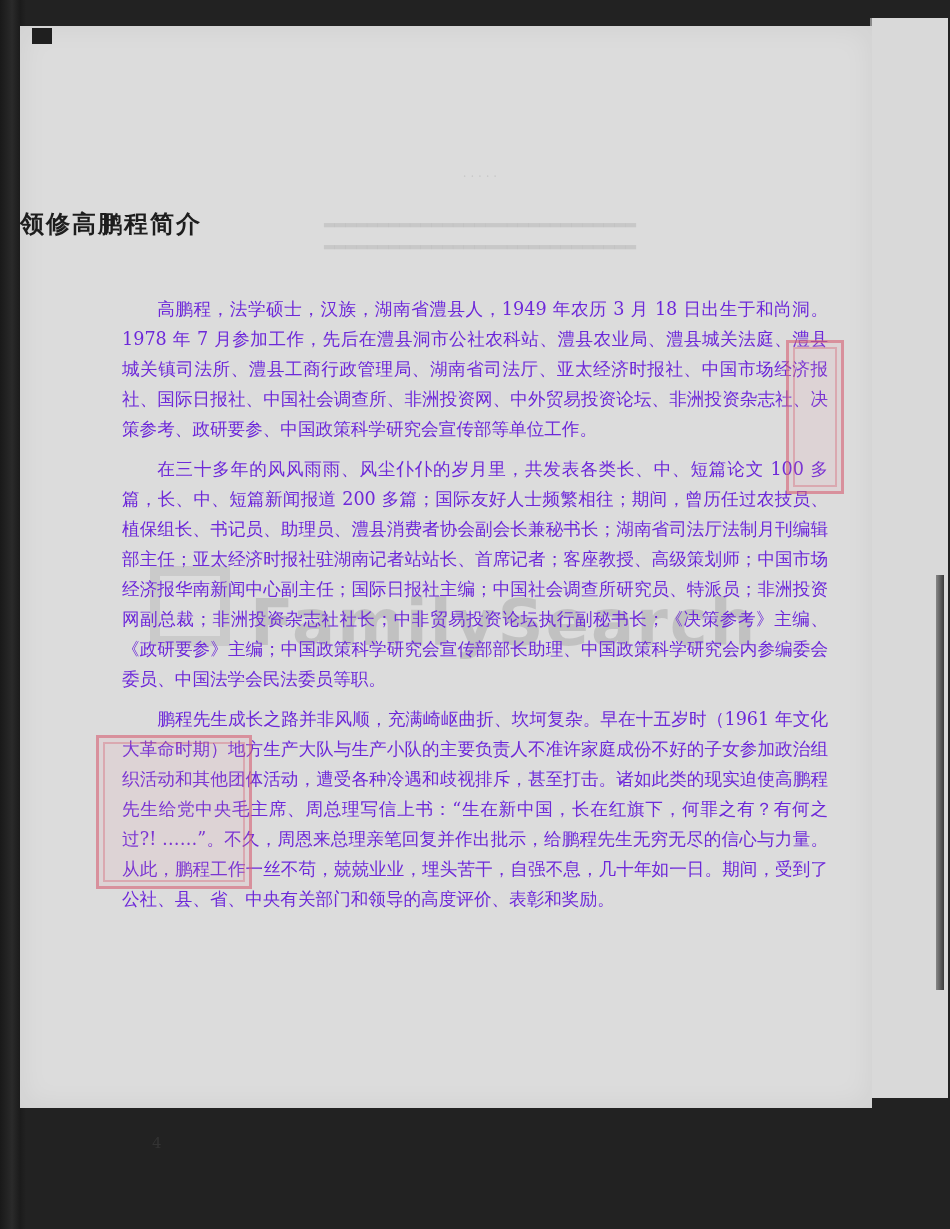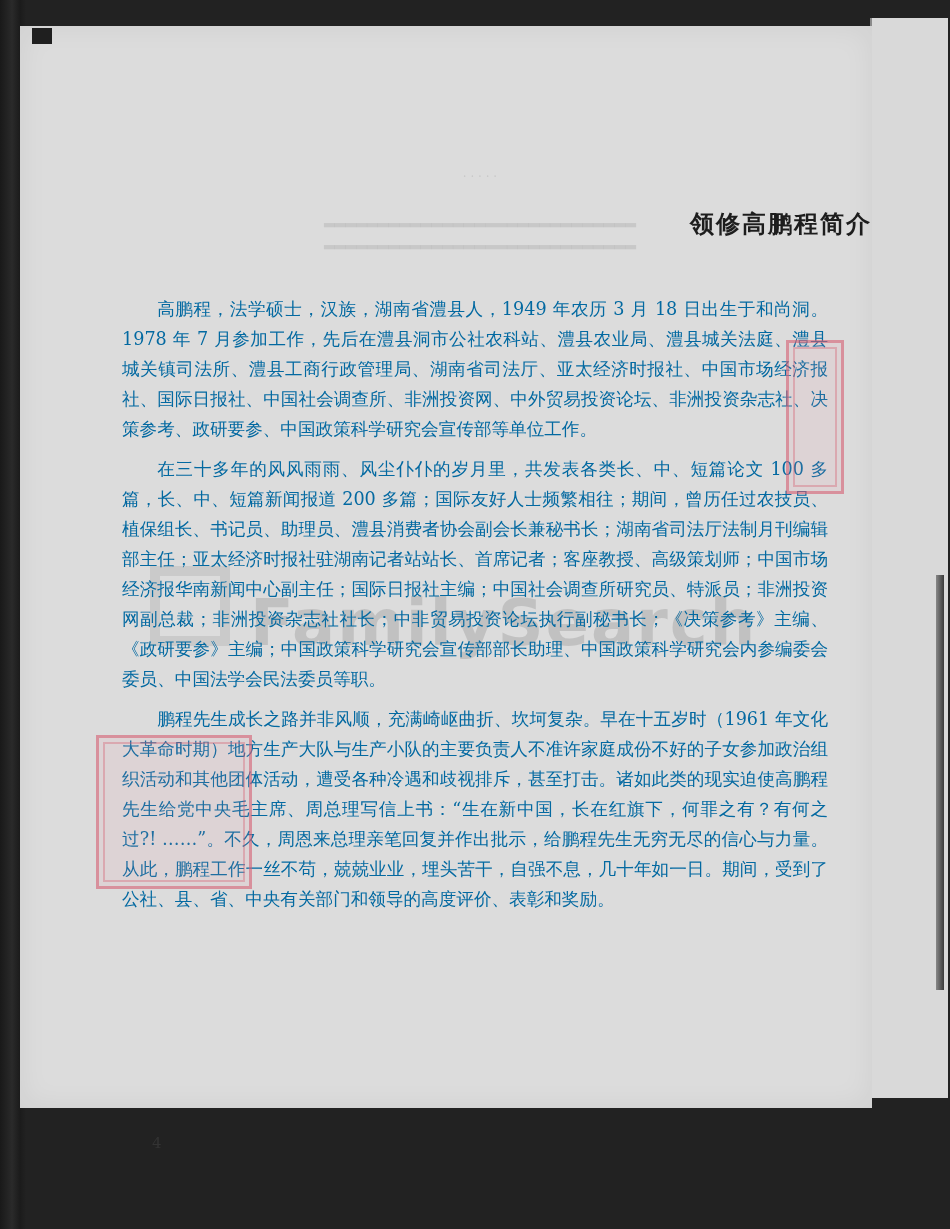--- a/index.html
+++ b/index.html
@@ -41,26 +41,26 @@
       font-size: 64px; font-weight: bold; letter-spacing: 2px;
       white-space: nowrap;
       text-align: right;
     }
     .watermark-mark {
       position: absolute; left: 130px; top: 540px;
       width: 60px; height: 60px; border: 10px solid rgba(0,0,0,0.08);
     }
     .title {
       position: absolute; left: 0; width: 852px; top: 182px;
-      text-align: right;
+      text-align: left;
       font-size: 24px; font-weight: bold; color: #1d1d1d; letter-spacing: 2px;
     }
     .body-text {
       position: absolute; left: 102px; top: 268px; width: 706px;
-      font-size: 17.6px; line-height: 30px; color: #0369a1;
+      font-size: 17.6px; line-height: 30px; color: #6d28d9;
       text-align: justify; text-justify: inter-character;
     }
     .para { margin: 0 0 10px 0; text-indent: 2em; }
     .para.first { margin-bottom: 10px; }
     .seal {
       position: absolute; border: 3px solid rgba(212,90,110,0.55);
       background: rgba(230,150,165,0.12);
     }
     .seal-inner {
       position: absolute; inset: 4px; border: 2px solid rgba(212,90,110,0.35);

